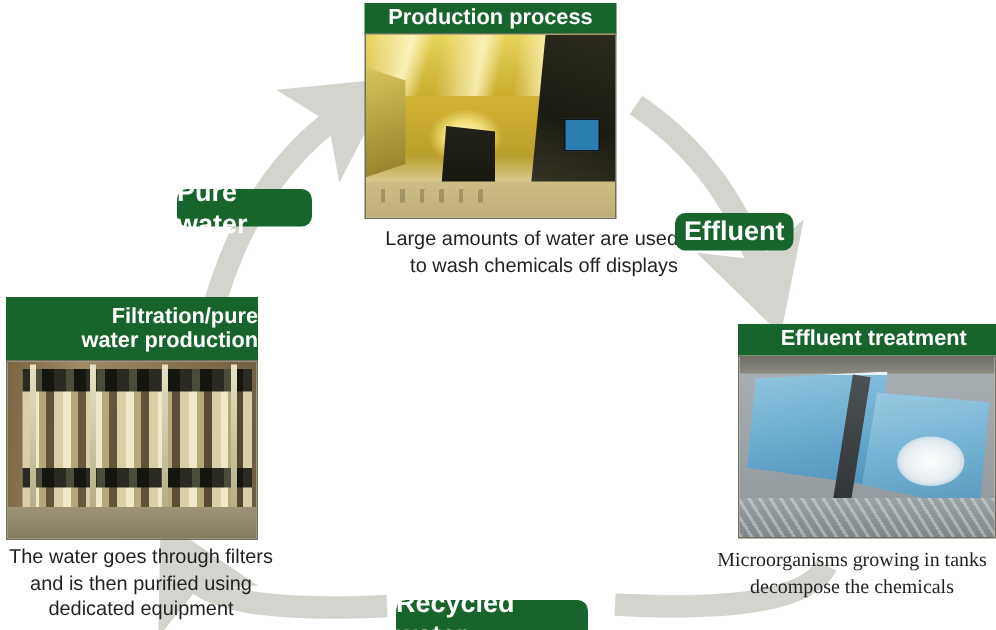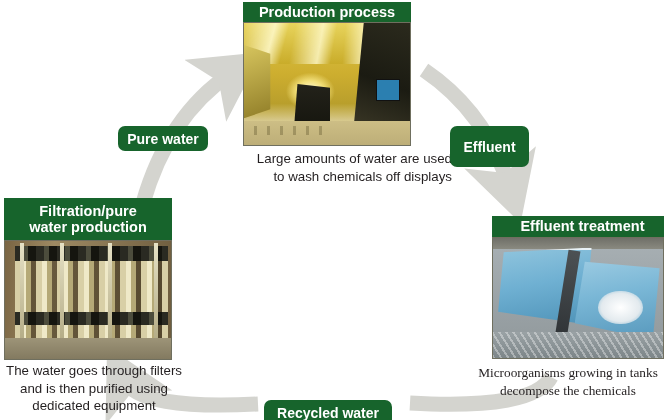--- a/index.html
+++ b/index.html
@@ -173,35 +173,36 @@
   .hdr-eff {
     left: 492px; top: 216px;
     width: 181px; height: 21px;
     font-size: 14.5px;
   }
   .hdr-filt {
     left: 4px; top: 198px;
     width: 168px; height: 42px;
     font-size: 14.5px;
     flex-direction: column;
+    align-items: flex-end;
   }
   .pill {
     position: absolute;
     background: #17642c;
     color: #ffffff;
     font-weight: bold;
-    font-size: 14px;
+    font-size: 18px;
     border-radius: 7px;
     display: flex;
     align-items: center;
     justify-content: center;
     box-sizing: border-box;
   }
   .pill-pure   { left: 118px; top: 126px; width: 90px;  height: 25px; }
-  .pill-eff    { left: 450px; top: 126px; width: 79px;  height: 41px; }
+  .pill-eff    { left: 450px; top: 142px; width: 79px;  height: 25px; }
   .pill-recyc  { left: 264px; top: 400px; width: 128px; height: 26px; }
 
   
   .caption {
     position: absolute;
     color: #231f20;
     font-size: 13.3px;
     line-height: 1.32;
     text-align: center;
     white-space: pre-line;

